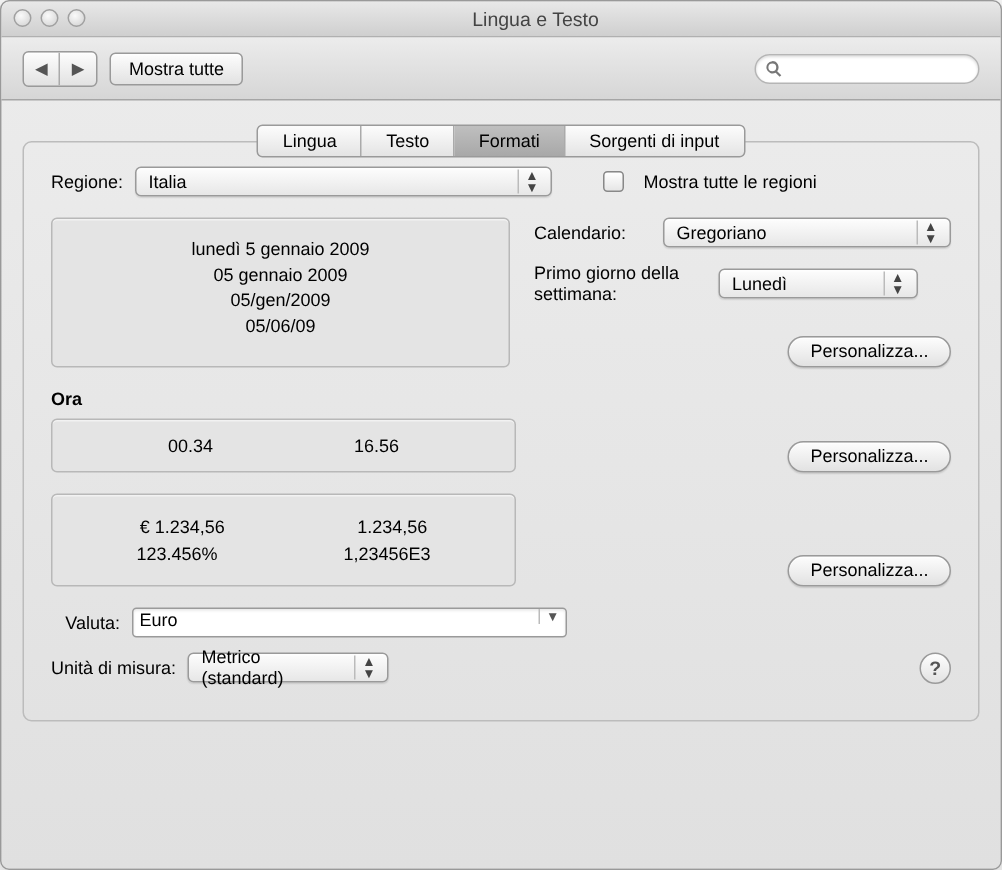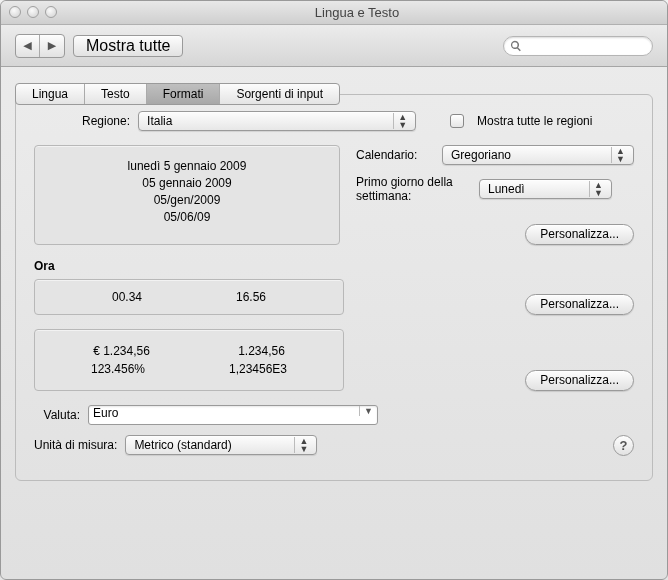--- a/index.html
+++ b/index.html
@@ -78,42 +78,42 @@
 }
 .nav-btn:first-child { border-right: 1px solid #aaa; }
 .show-all-btn {
   height: 22px;
   padding: 0 12px;
   border: 1px solid #9a9a9a;
   border-radius: 4px;
   background: linear-gradient(#fdfdfd, #e2e2e2);
   display: flex;
   align-items: center;
-  font-size: 16px;
+  font-size: 12px;
   box-shadow: 0 1px 0 rgba(255,255,255,0.6) inset;
 }
 .toolbar-spacer { flex: 1; }
 .search-field {
   width: 150px;
   height: 20px;
   border: 1px solid #b5b5b5;
   border-radius: 10px;
   background: #fff;
   display: flex;
   align-items: center;
   padding: 0 6px;
   box-shadow: inset 0 1px 2px rgba(0,0,0,0.15);
 }
 .search-field svg { width: 12px; height: 12px; fill: #777; }
 .content {
   padding: 16px 14px 14px 14px;
 }
 .tabs-wrap {
   display: flex;
-  justify-content: flex-start;
+  justify-content: center;
   margin-bottom: 0;
 }
 .tabs {
   display: flex;
   border: 1px solid #9a9a9a;
   border-radius: 4px;
   overflow: hidden;
   background: linear-gradient(#fcfcfc, #e4e4e4);
   position: relative;
   z-index: 2;
@@ -137,21 +137,21 @@
 .row {
   display: flex;
   align-items: center;
   gap: 8px;
   margin-bottom: 14px;
 }
 .label {
   text-align: right;
   font-size: 12px;
 }
-.region-row { margin-left: 48px; }
+.region-row { }
 .select {
   display: inline-flex;
   align-items: center;
   height: 20px;
   border: 1px solid #9a9a9a;
   border-radius: 4px;
   background: linear-gradient(#fdfdfd, #e7e7e7);
   padding: 0 4px 0 8px;
   font-size: 12px;
   box-shadow: 0 1px 0 rgba(255,255,255,0.6) inset, 0 1px 1px rgba(0,0,0,0.1);
@@ -402,21 +402,21 @@
         <div class="bottom-row">
           <span class="label" style="width:46px">Valuta:</span>
           <div class="combo" style="width:290px">
             <span>Euro</span>
             <span class="spacer" style="flex:1"></span>
             <span class="drop">▼</span>
           </div>
         </div>
         <div class="bottom-row">
           <span class="label">Unità di misura:</span>
-          <div class="select" style="width:192px">
+          <div class="select" style="width:134px">
             <span>Metrico (standard)</span>
             <span class="spacer"></span>
             <span class="arrows">
                 <span>▲</span>
                 <span>▼</span>
               </span>
           </div>
           <div class="help-btn">
             <span>?</span>
           </div>

